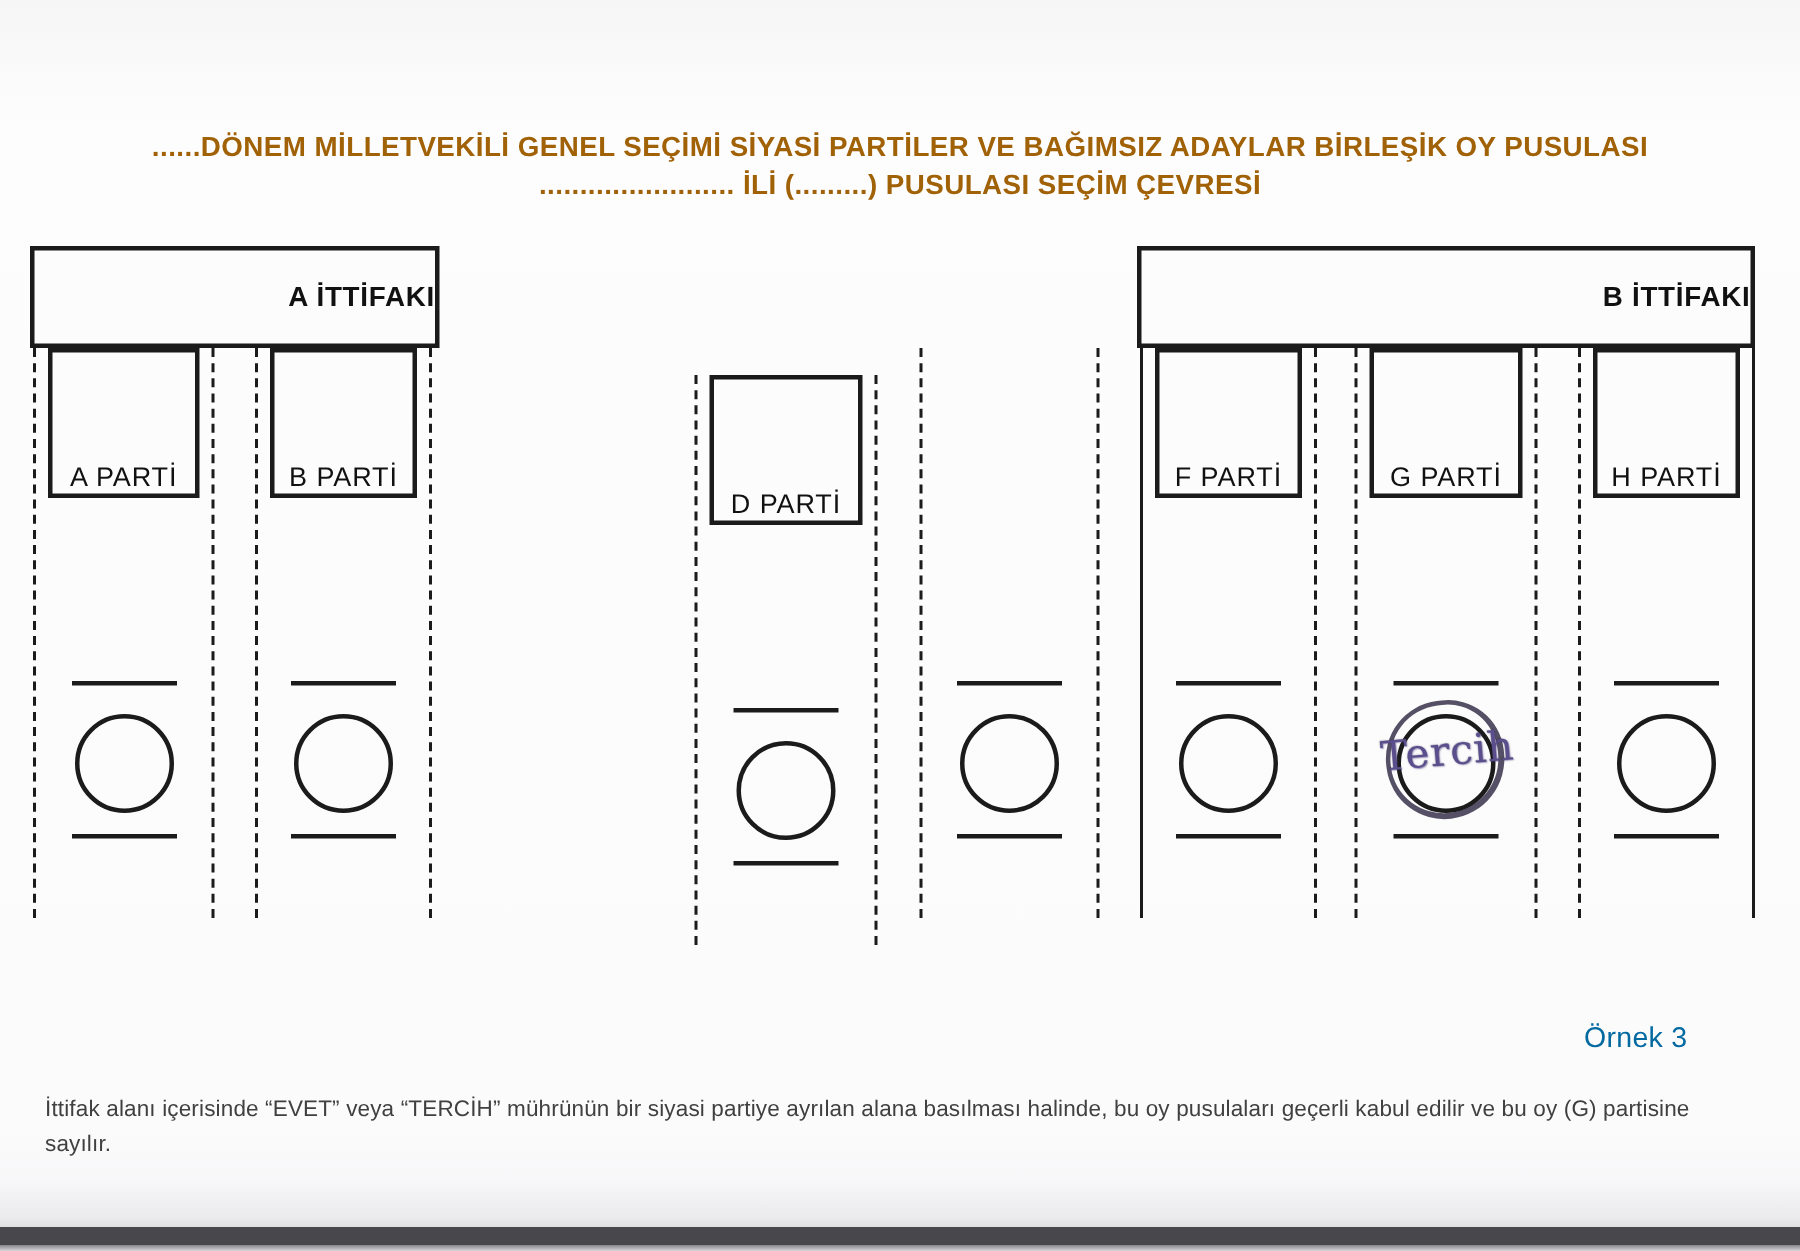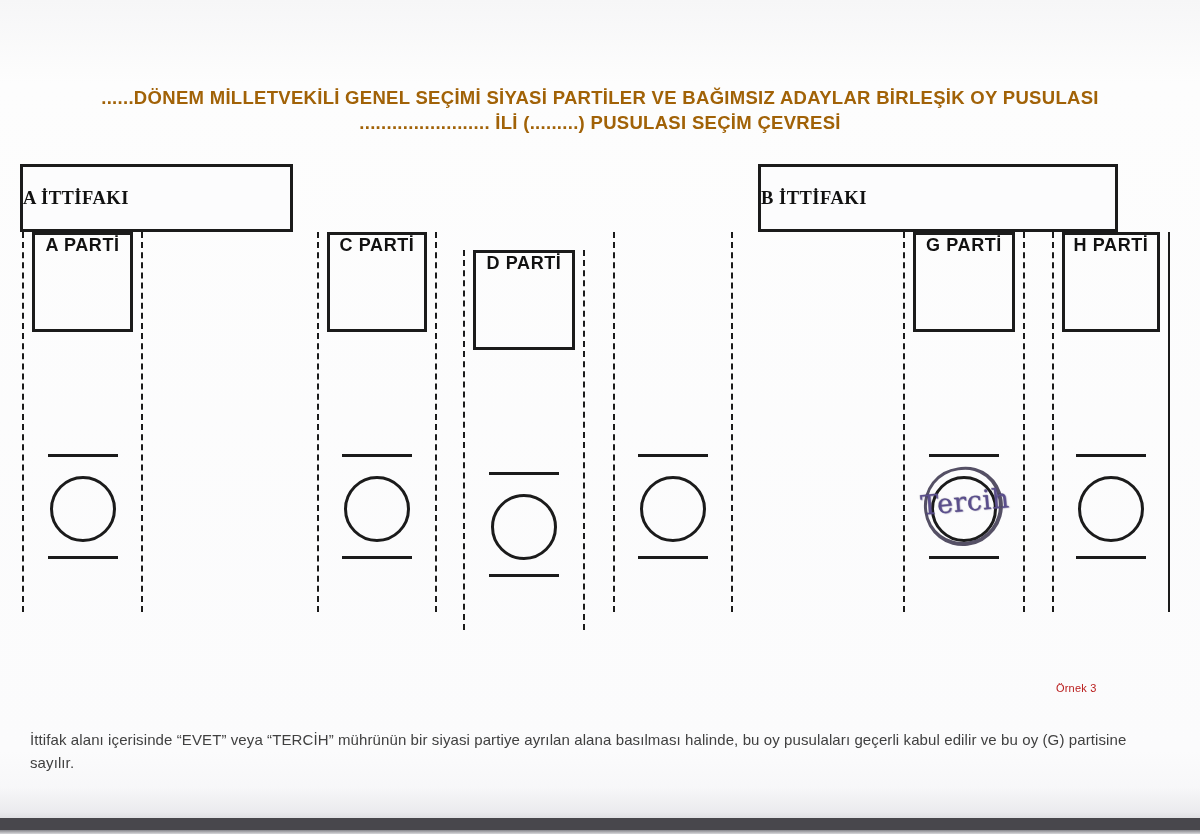--- a/index.html
+++ b/index.html
@@ -13,41 +13,41 @@
     position:absolute;left:0;width:1200px;text-align:center;
     font-weight:bold;font-size:18.5px;letter-spacing:.3px;color:#a16207;
     white-space:nowrap;
   }
   .title-1{top:87px;}
   .title-2{top:112px;}
 
   .alliance-header{
     position:absolute;top:164px;height:68px;box-sizing:border-box;
     border:3px solid var(--ink,#1b1b1b);
-    display:flex;align-items:center;justify-content:flex-start;
+    display:flex;align-items:center;justify-content:flex-end;
     font-weight:bold;font-size:18.5px;letter-spacing:.5px;
-    background:rgba(252,252,253,.6);z-index:3;font-family:Liberation Serif, serif;
+    background:rgba(252,252,253,.6);z-index:3;
   }
   .hdr-a{left:20px;width:273px;}
-  .hdr-b{left:758px;width:360px;}
+  .hdr-b{left:758px;width:412px;}
 
   .column{
     position:absolute;top:232px;height:380px;box-sizing:border-box;
     border-left:2px dashed var(--ink,#1b1b1b);
     border-right:2px dashed var(--ink,#1b1b1b);
     z-index:2;
   }
   .column.solid-left{border-left-style:solid;}
   .column.solid-right{border-right-style:solid;}
 
   .party-box{
     position:absolute;top:0;left:8px;right:8px;height:100px;box-sizing:border-box;
     border:3px solid var(--ink,#1b1b1b);
-    display:flex;align-items:flex-start;justify-content:center;
-    font-weight:bold;font-size:18px;letter-spacing:.6px;white-space:nowrap;
+    display:flex;align-items:flex-end;justify-content:center;
+    font-weight:normal;font-size:18px;letter-spacing:.6px;white-space:nowrap;
     background:rgba(252,252,253,.4);
   }
   .seal-line{
     position:absolute;left:50%;transform:translateX(-50%);
     width:70px;height:3px;background:var(--ink,#1b1b1b);
   }
   .seal-line.top{top:222px;}
   .seal-line.bottom{top:324px;}
   .vote-circle{
     position:absolute;top:244px;left:50%;transform:translateX(-50%);
@@ -63,21 +63,21 @@
   .stamp-text{
     position:absolute;left:909px;top:487px;width:112px;text-align:center;z-index:5;
     font-family:"DejaVu Serif",serif;font-size:27px;line-height:1.1;
     color:var(--stamp-purple,#5a4e8c);
     transform:rotate(-5deg);letter-spacing:.5px;
     text-shadow:.6px .6px 1px rgba(74,62,120,.55), -.4px -.4px .8px rgba(40,35,60,.35);
   }
 
   .example-label{
     position:absolute;left:1056px;top:682px;
-    font-size:11px;color:#b91c1c;letter-spacing:.2px;
+    font-size:19px;color:#0369a1;letter-spacing:.2px;
   }
   .footnote{
     position:absolute;left:30px;top:728px;width:1120px;
     font-size:15px;line-height:1.55;color:#404040;
     white-space:pre-line;letter-spacing:.1px;
   }
 
   .scan-fade{position:absolute;left:0;right:0;top:788px;height:30px;
     background:linear-gradient(180deg,rgba(232,232,235,0) 0%,#ebebee 80%,#e0e0e3 100%);}
   .bottom-bar{position:absolute;left:0;right:0;top:818px;height:12px;background:var(--scan-bar,#48474c);}
@@ -101,45 +101,53 @@
 
   <div class="column" style="left:22px;width:121px;">
     <div class="party-box">
       <span>A PARTİ</span>
     </div>
     <div class="seal-line top"></div>
     <div class="vote-circle"></div>
     <div class="seal-line bottom"></div>
   </div>
 
-
-  <div class="column" style="left:317px;width:120px;">
+  <div class="column" style="left:170px;width:118px;">
     <div class="party-box">
-      <span>C PARTİ</span>
+      <span>B PARTİ</span>
     </div>
     <div class="seal-line top"></div>
     <div class="vote-circle"></div>
     <div class="seal-line bottom"></div>
   </div>
+
 
   <div class="column" style="left:463px;width:122px;margin-top:18px;">
     <div class="party-box">
       <span>D PARTİ</span>
     </div>
     <div class="seal-line top"></div>
     <div class="vote-circle"></div>
     <div class="seal-line bottom"></div>
   </div>
 
   <div class="column" style="left:613px;width:120px;">
     <div class="seal-line top"></div>
     <div class="vote-circle"></div>
     <div class="seal-line bottom"></div>
   </div>
 
+  <div class="column solid-left" style="left:760px;width:118px;">
+    <div class="party-box">
+      <span>F PARTİ</span>
+    </div>
+    <div class="seal-line top"></div>
+    <div class="vote-circle"></div>
+    <div class="seal-line bottom"></div>
+  </div>
 
   <div class="column solid-right" style="left:1052px;width:118px;">
     <div class="party-box">
       <span>H PARTİ</span>
     </div>
     <div class="seal-line top"></div>
     <div class="vote-circle"></div>
     <div class="seal-line bottom"></div>
   </div>
 

